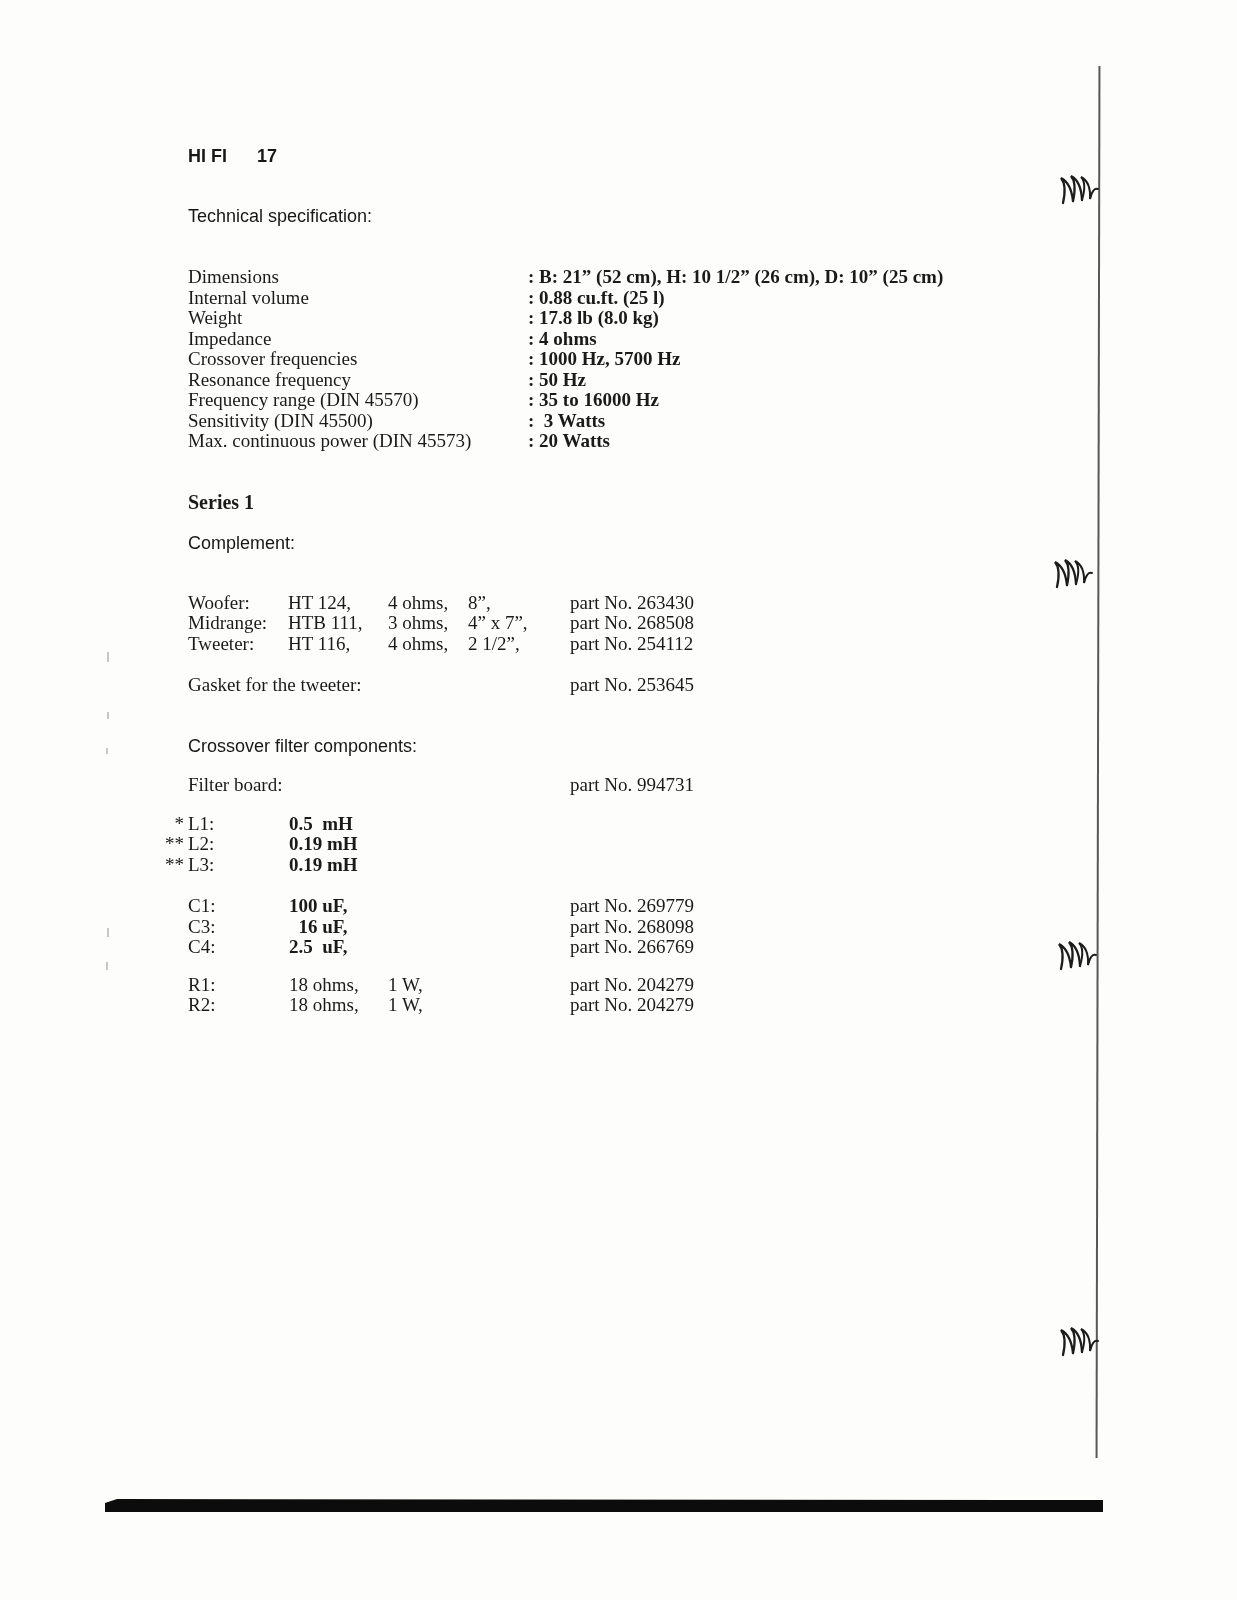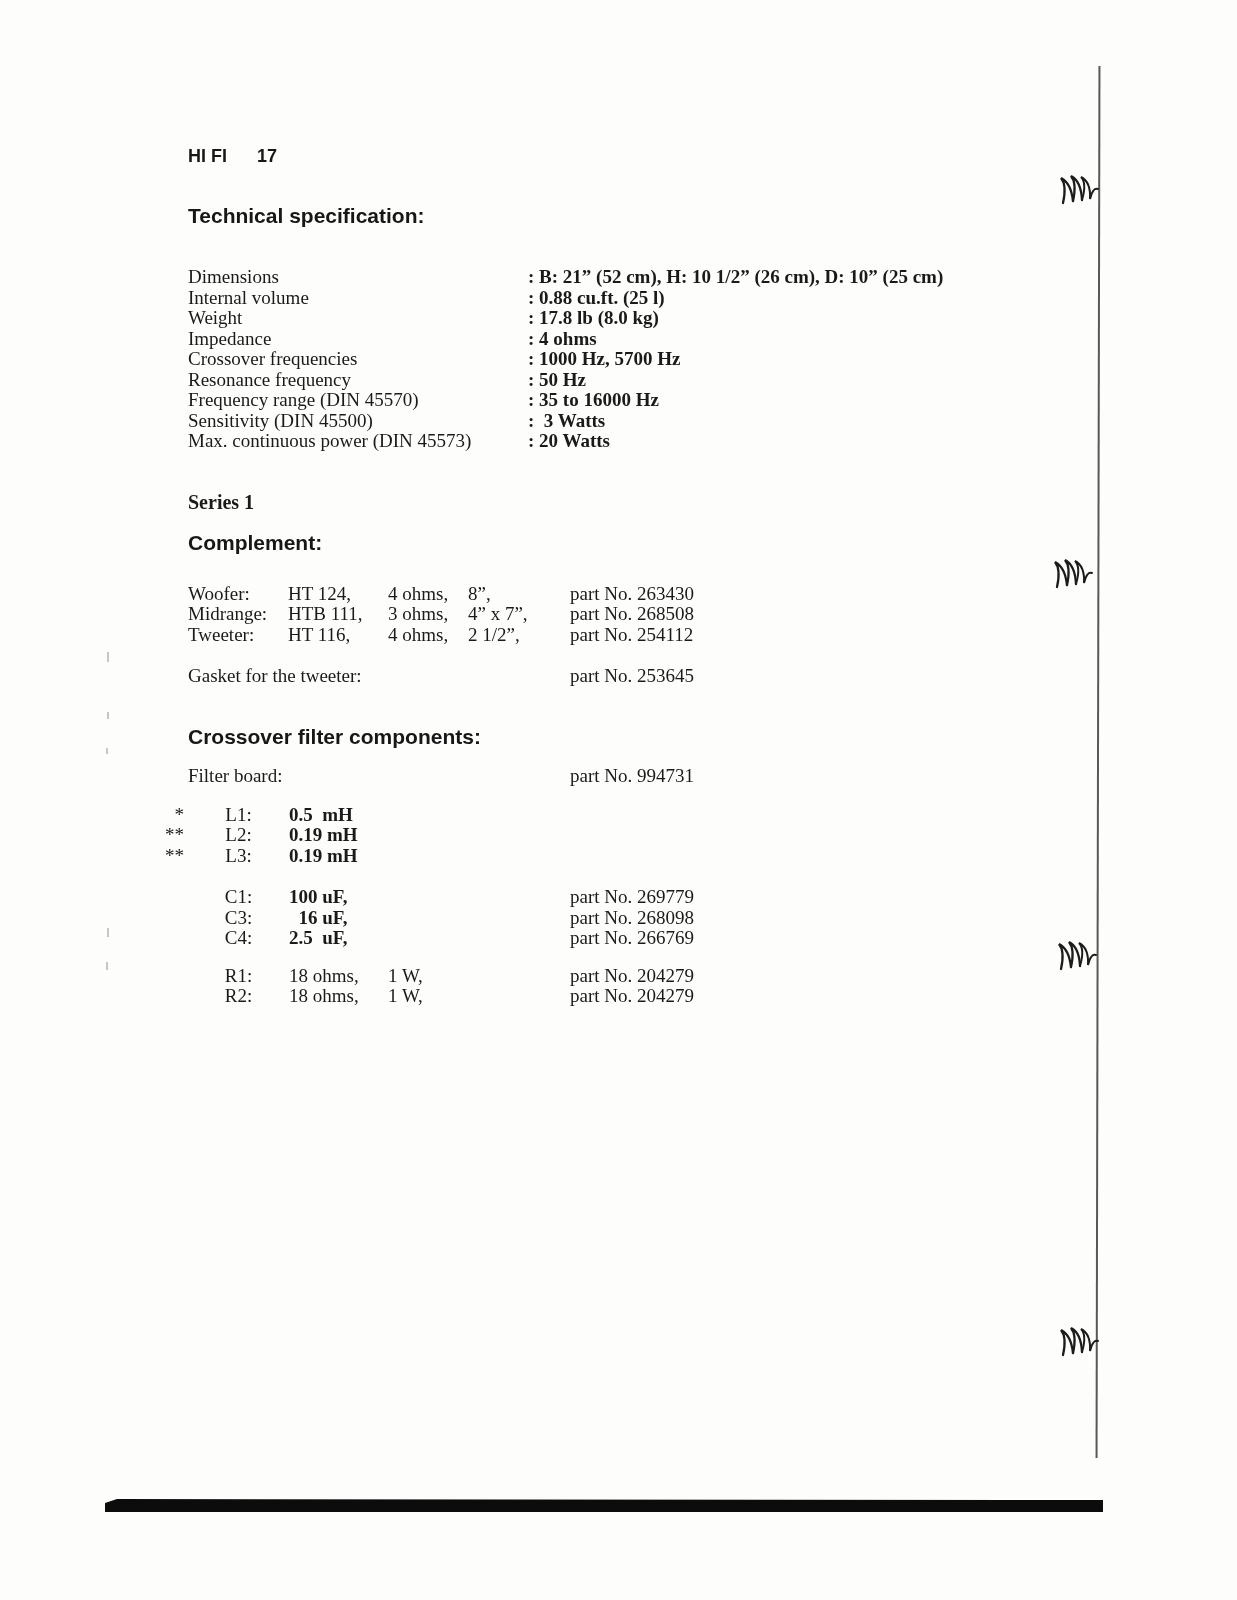--- a/index.html
+++ b/index.html
@@ -47,50 +47,50 @@
 
   .hifi-header {
     font-family: "Liberation Sans", sans-serif;
     font-weight: 700; font-size: 18px; color: #171717;
     padding-left: 28px;
   }
   .hifi-header .pageno { margin-left: 30px; }
 
   h2 {
     font-family: "Liberation Sans", sans-serif;
-    font-weight: 700; font-size: 21px; color: #171717;
+    font-weight: 400; font-size: 18px; color: #171717;
     margin: 0; padding-left: 28px;
   }
   .h-techspec { margin-top: 39px; }
   .h-complement { margin-top: 21px; }
   .h-crossover { margin-top: 40px; }
 
   .series {
     font-weight: 700; font-size: 20px;
     margin-top: 40px; padding-left: 28px;
   }
 
   .spec-rows { margin-top: 41px; }
   .c-prefix { width: 28px; text-align: right; padding-right: 4px; box-sizing: border-box; white-space: pre; }
   .spec-label { width: 340px; }
   .val { white-space: pre; font-weight: bold; }
 
-  .comp-rows { margin-top: 30px; }
+  .comp-rows { margin-top: 39px; }
   .comp-label { width: 100px; }
   .comp-model { width: 100px; }
   .comp-imp   { width: 80px; }
   .comp-size  { width: 102px; }
 
   .gasket-row { margin-top: 21px; }
   .wide-label { width: 382px; }
 
   .filter-row { margin-top: 19px; }
 
   .ind-rows { margin-top: 18px; }
-  .comp2-label { width: 101px; text-align: center; }
+  .comp2-label { width: 101px; }
 
   .cap-rows { margin-top: 21px; }
   .cap-value { width: 281px; }
 
   .res-rows { margin-top: 17px; }
   .res-value { width: 99px; }
   .res-watt  { width: 182px; }
 </style>
 </head>
 <body>

